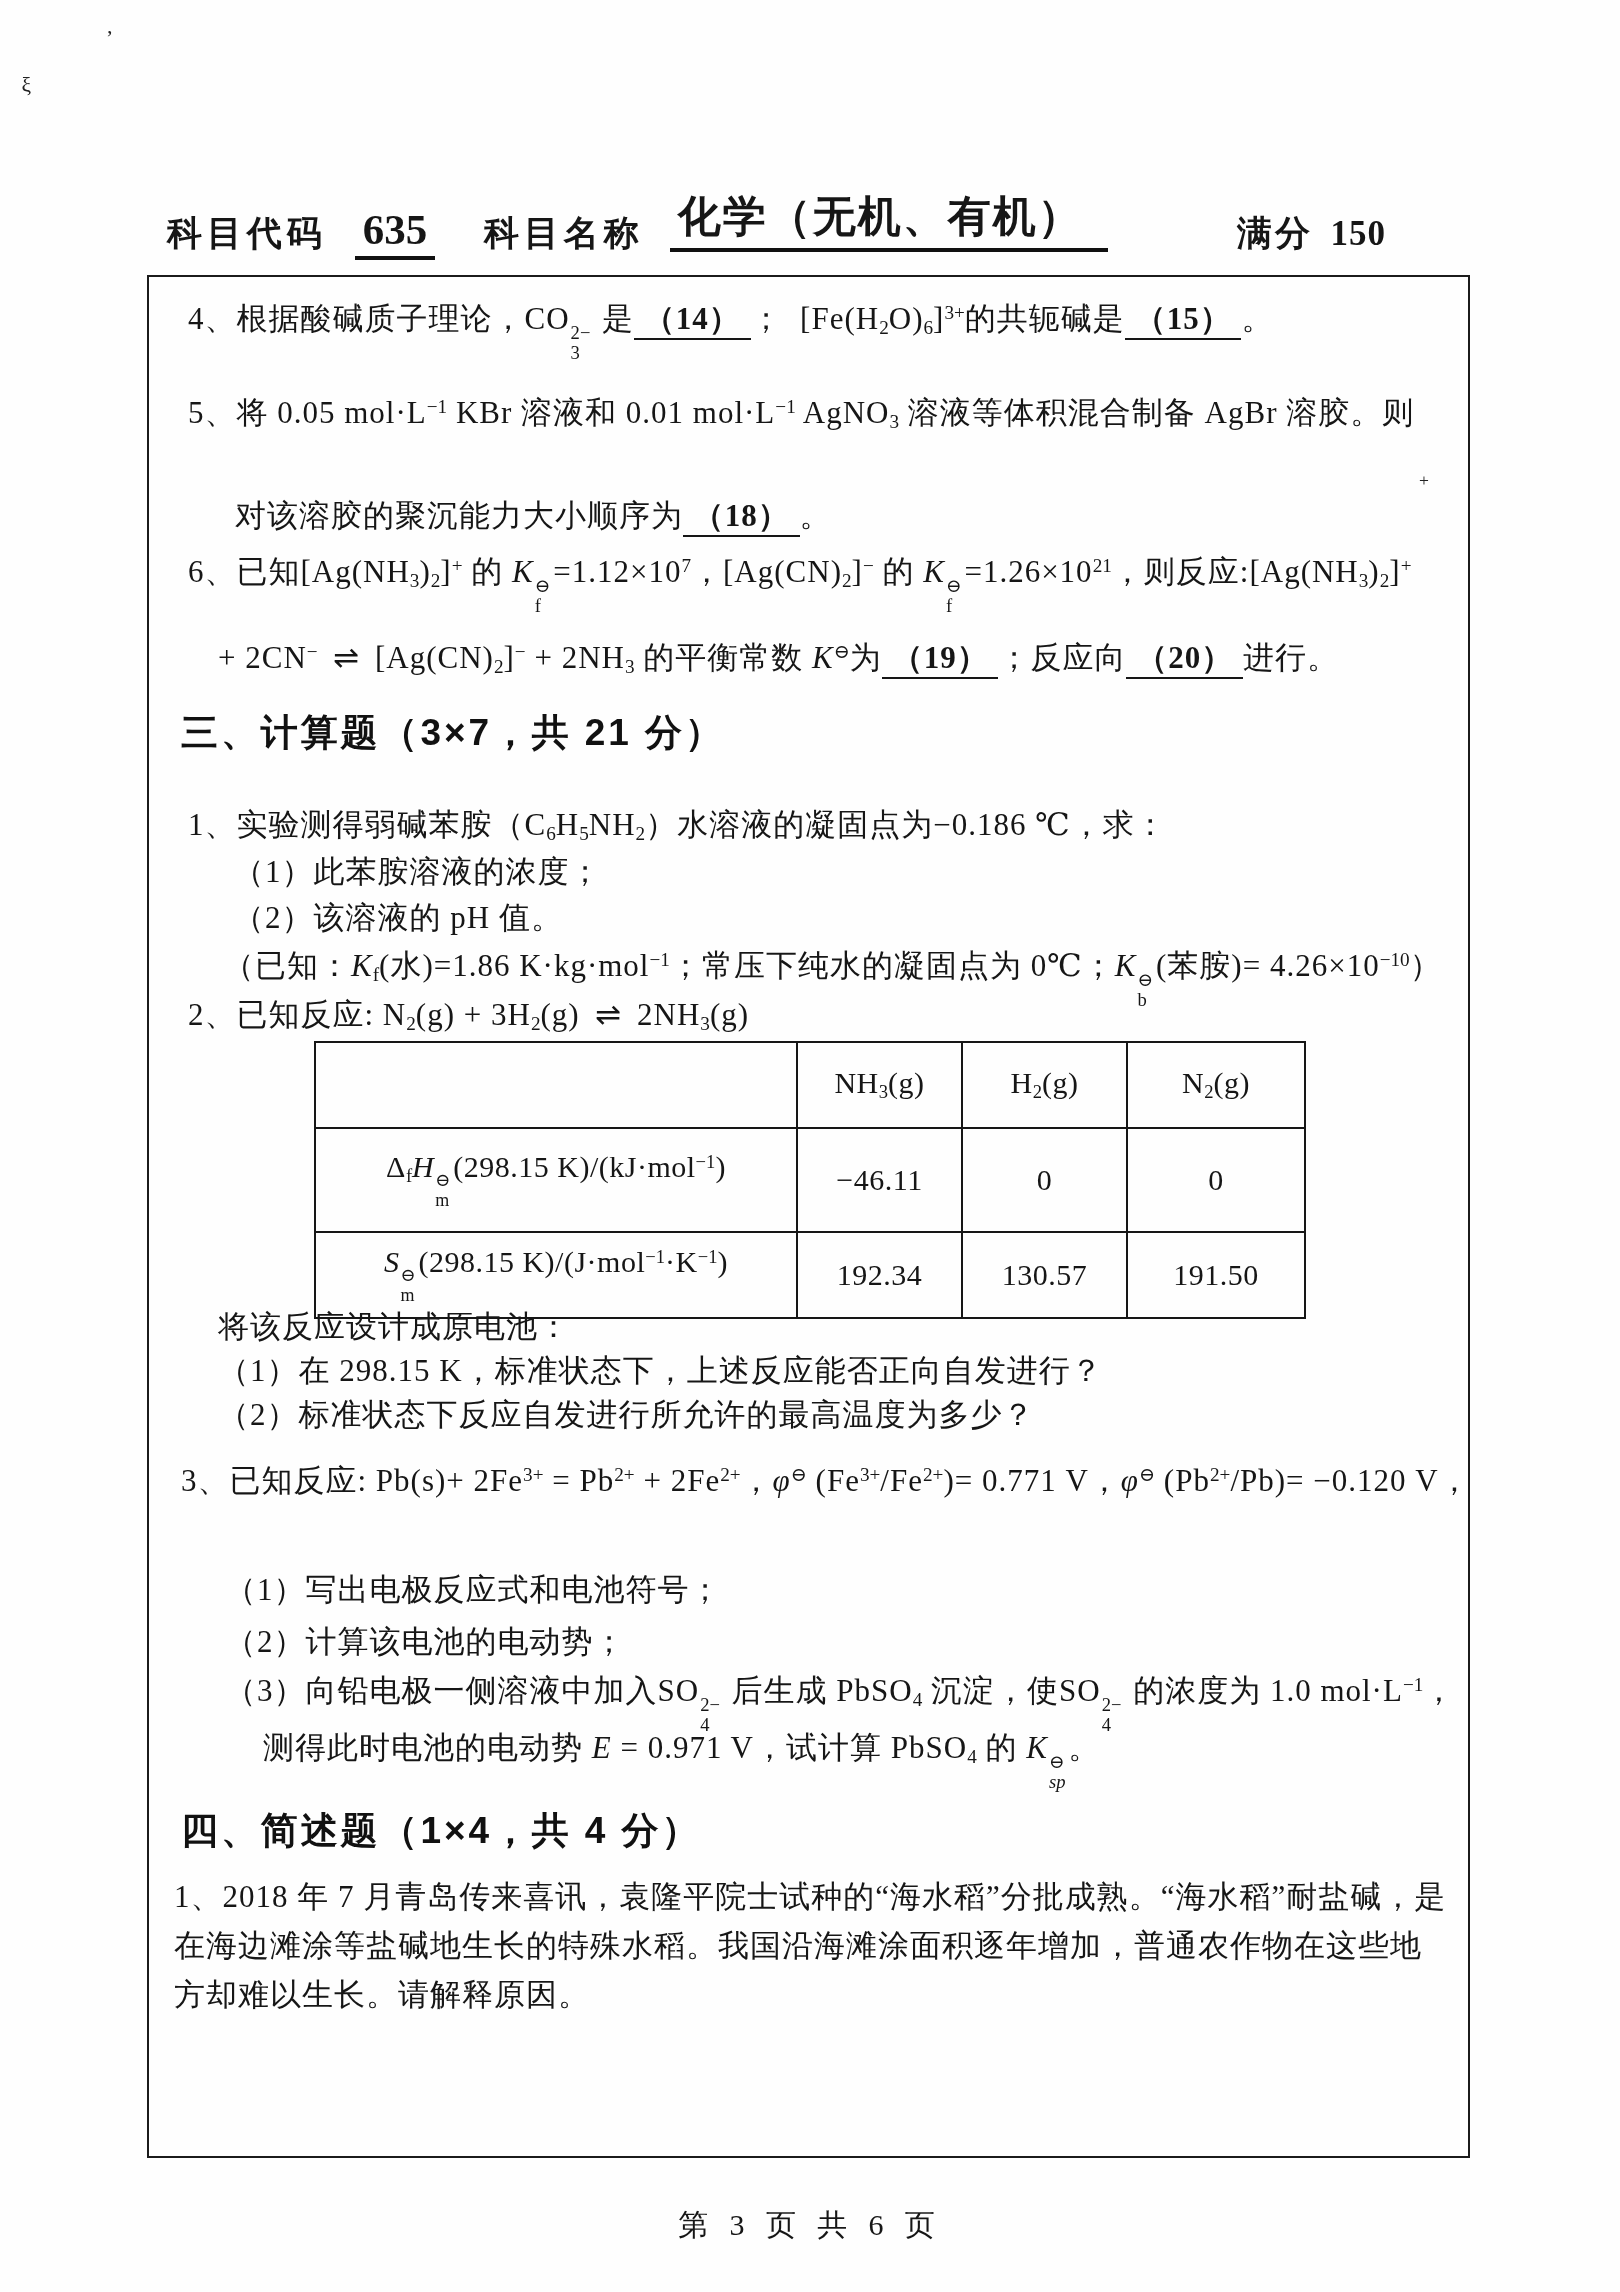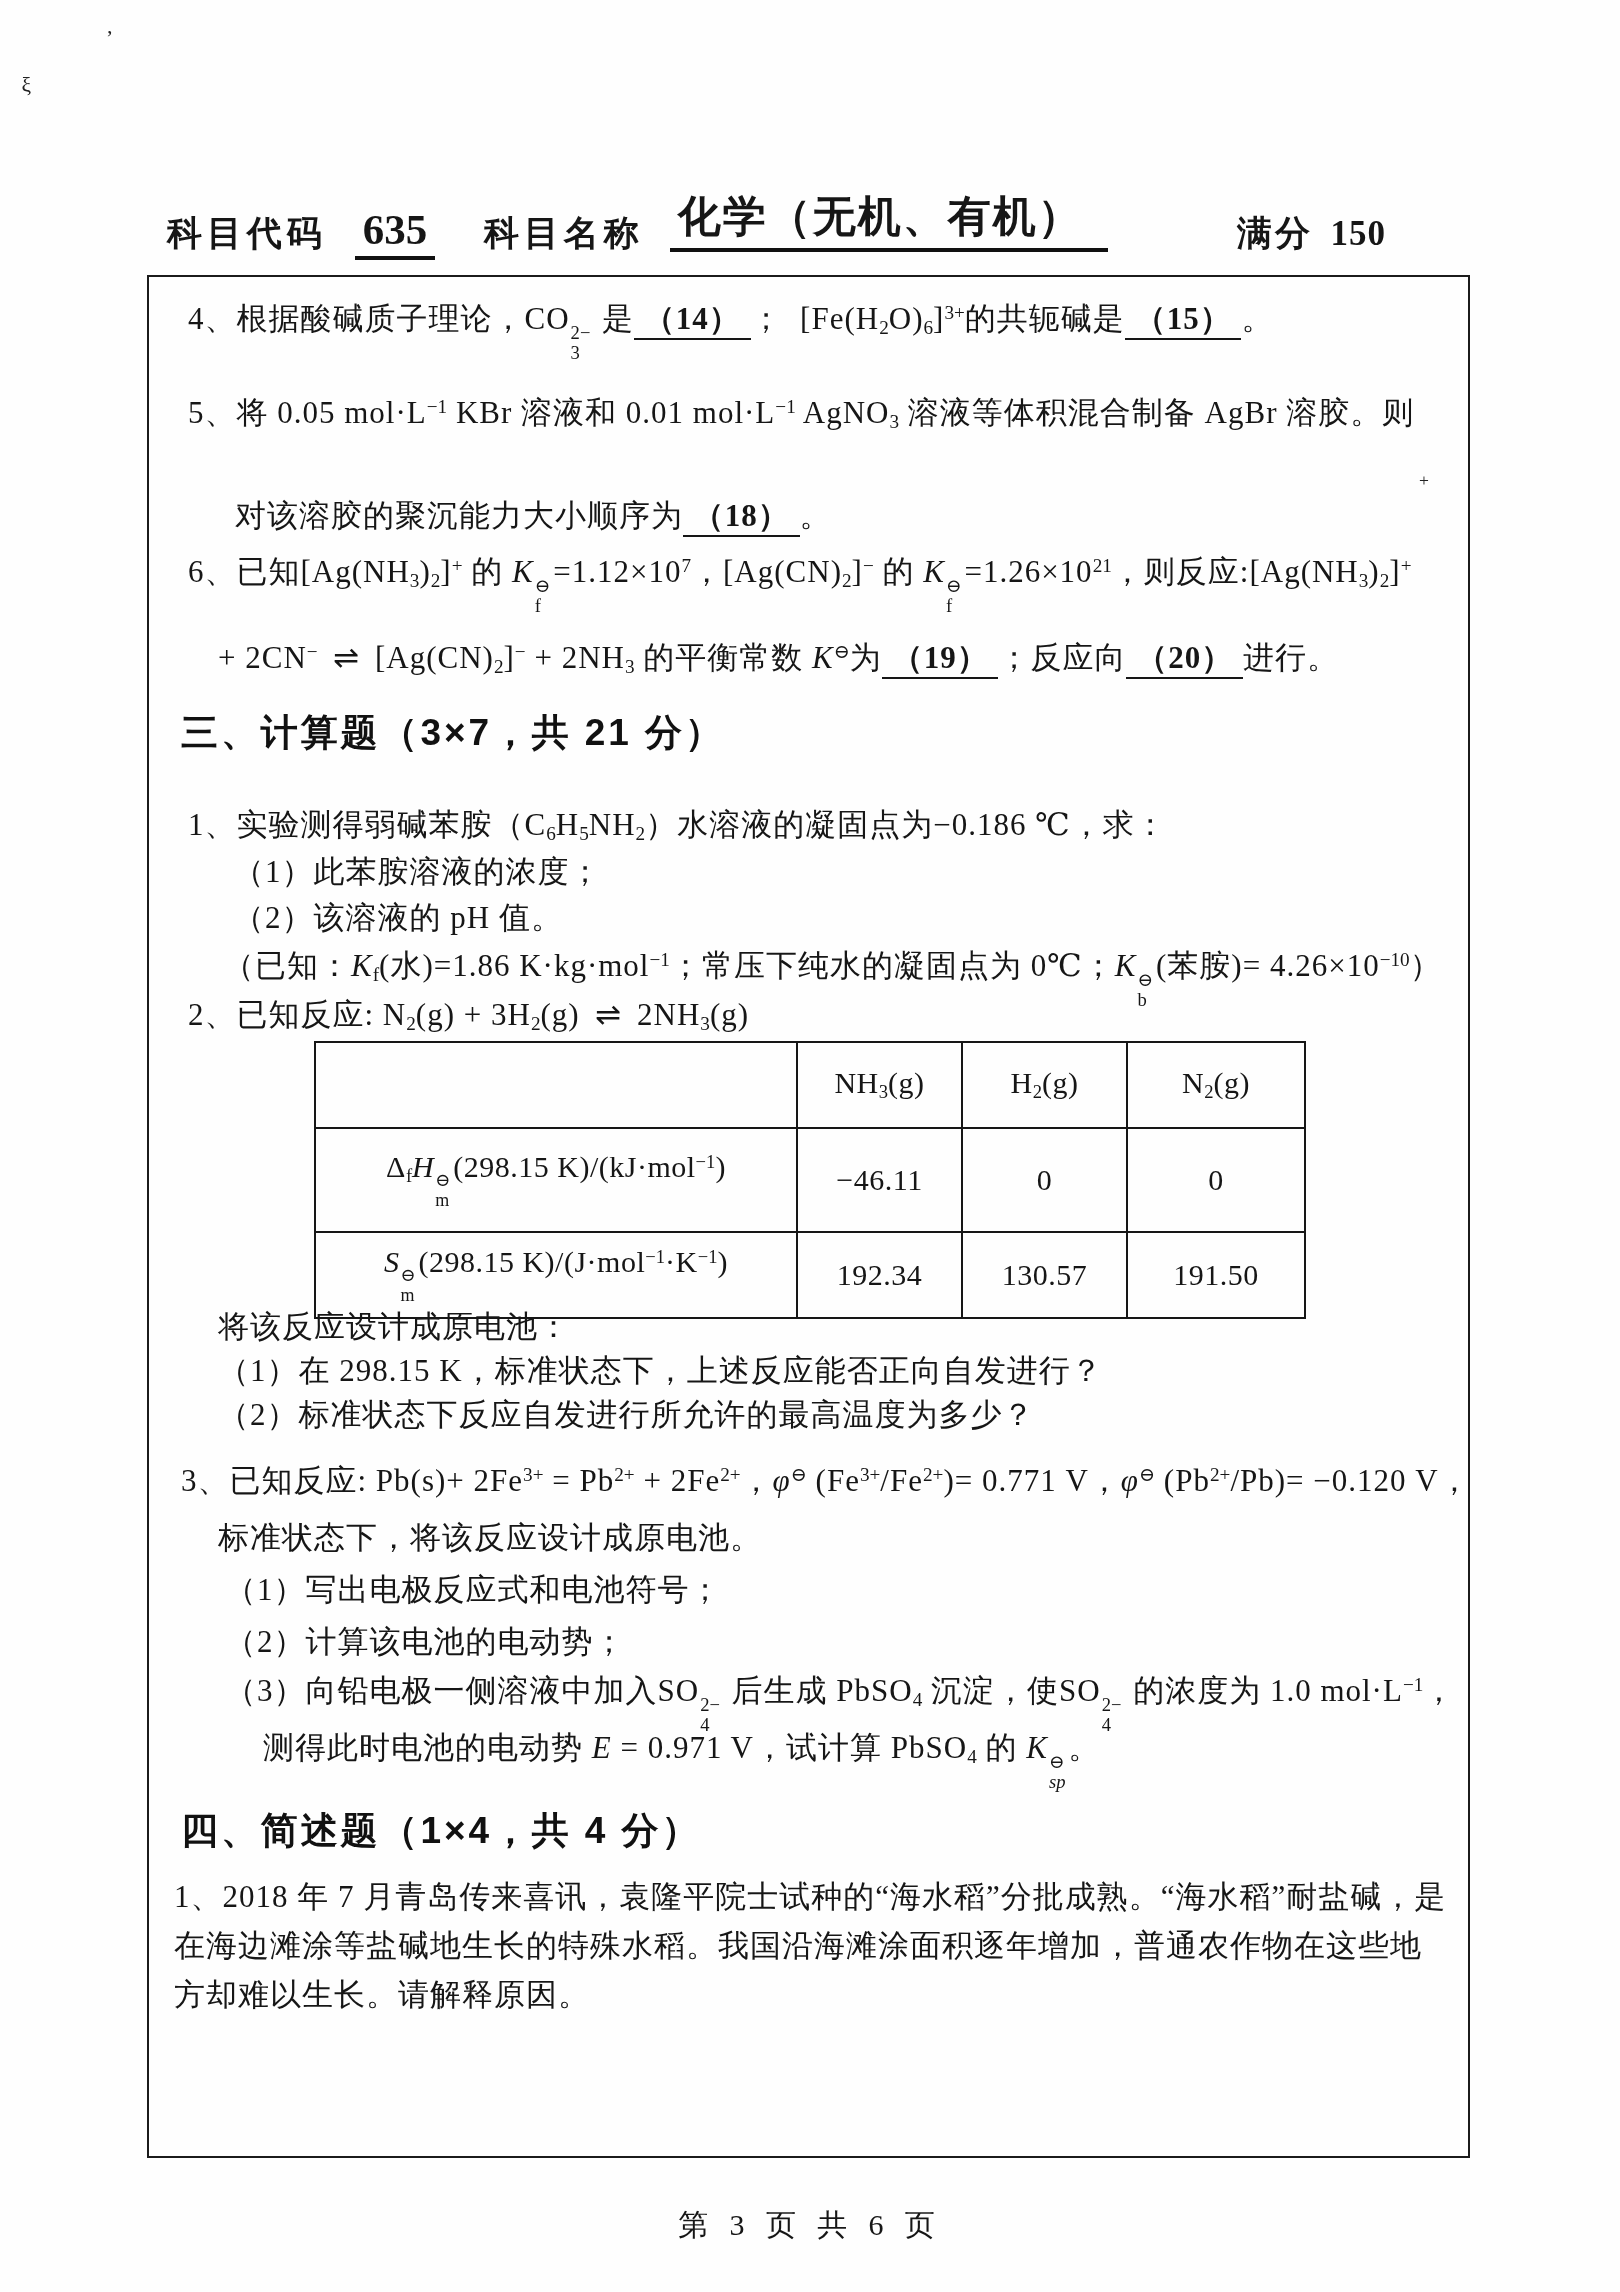--- a/index.html
+++ b/index.html
@@ -114,21 +114,20 @@
       <td>191.50</td>
     </tr>
   </tbody>
     </table>
 
   <div class="line" style="left:218px;top:1306px;">将该反应设计成原电池：</div>
   <div class="line" style="left:218px;top:1350px;">（1）在 298.15 K，标准状态下，上述反应能否正向自发进行？</div>
   <div class="line" style="left:218px;top:1394px;">（2）标准状态下反应自发进行所允许的最高温度为多少？</div>
 
   <div class="line" style="left:181px;top:1460px;">3、已知反应: Pb(s)+ 2Fe<sup>3+</sup> = Pb<sup>2+</sup> + 2Fe<sup>2+</sup>，<i>φ</i><sup>⊖</sup> (Fe<sup>3+</sup>/Fe<sup>2+</sup>)= 0.771 V，<i>φ</i><sup>⊖</sup> (Pb<sup>2+</sup>/Pb)= −0.120 V，</div>
-  <div class="line" style="left:218px;top:1517px;">标准状态下，将该反应设计成原电池。</div>
   <div class="line" style="left:225px;top:1569px;">（1）写出电极反应式和电池符号；</div>
   <div class="line" style="left:225px;top:1621px;">（2）计算该电池的电动势；</div>
   <div class="line" style="left:225px;top:1670px;">（3）向铅电极一侧溶液中加入SO<span class="ss">
         <span>2−</span>
         <span>4</span>
       </span> 后生成 PbSO<sub>4</sub> 沉淀，使SO<span class="ss">
         <span>2−</span>
         <span>4</span>
       </span> 的浓度为 1.0 mol·L<sup>−1</sup>，</div>
   <div class="line" style="left:263px;top:1727px;">测得此时电池的电动势 <i>E</i> = 0.971 V，试计算 PbSO<sub>4</sub> 的 <i>K</i><span class="ss">

